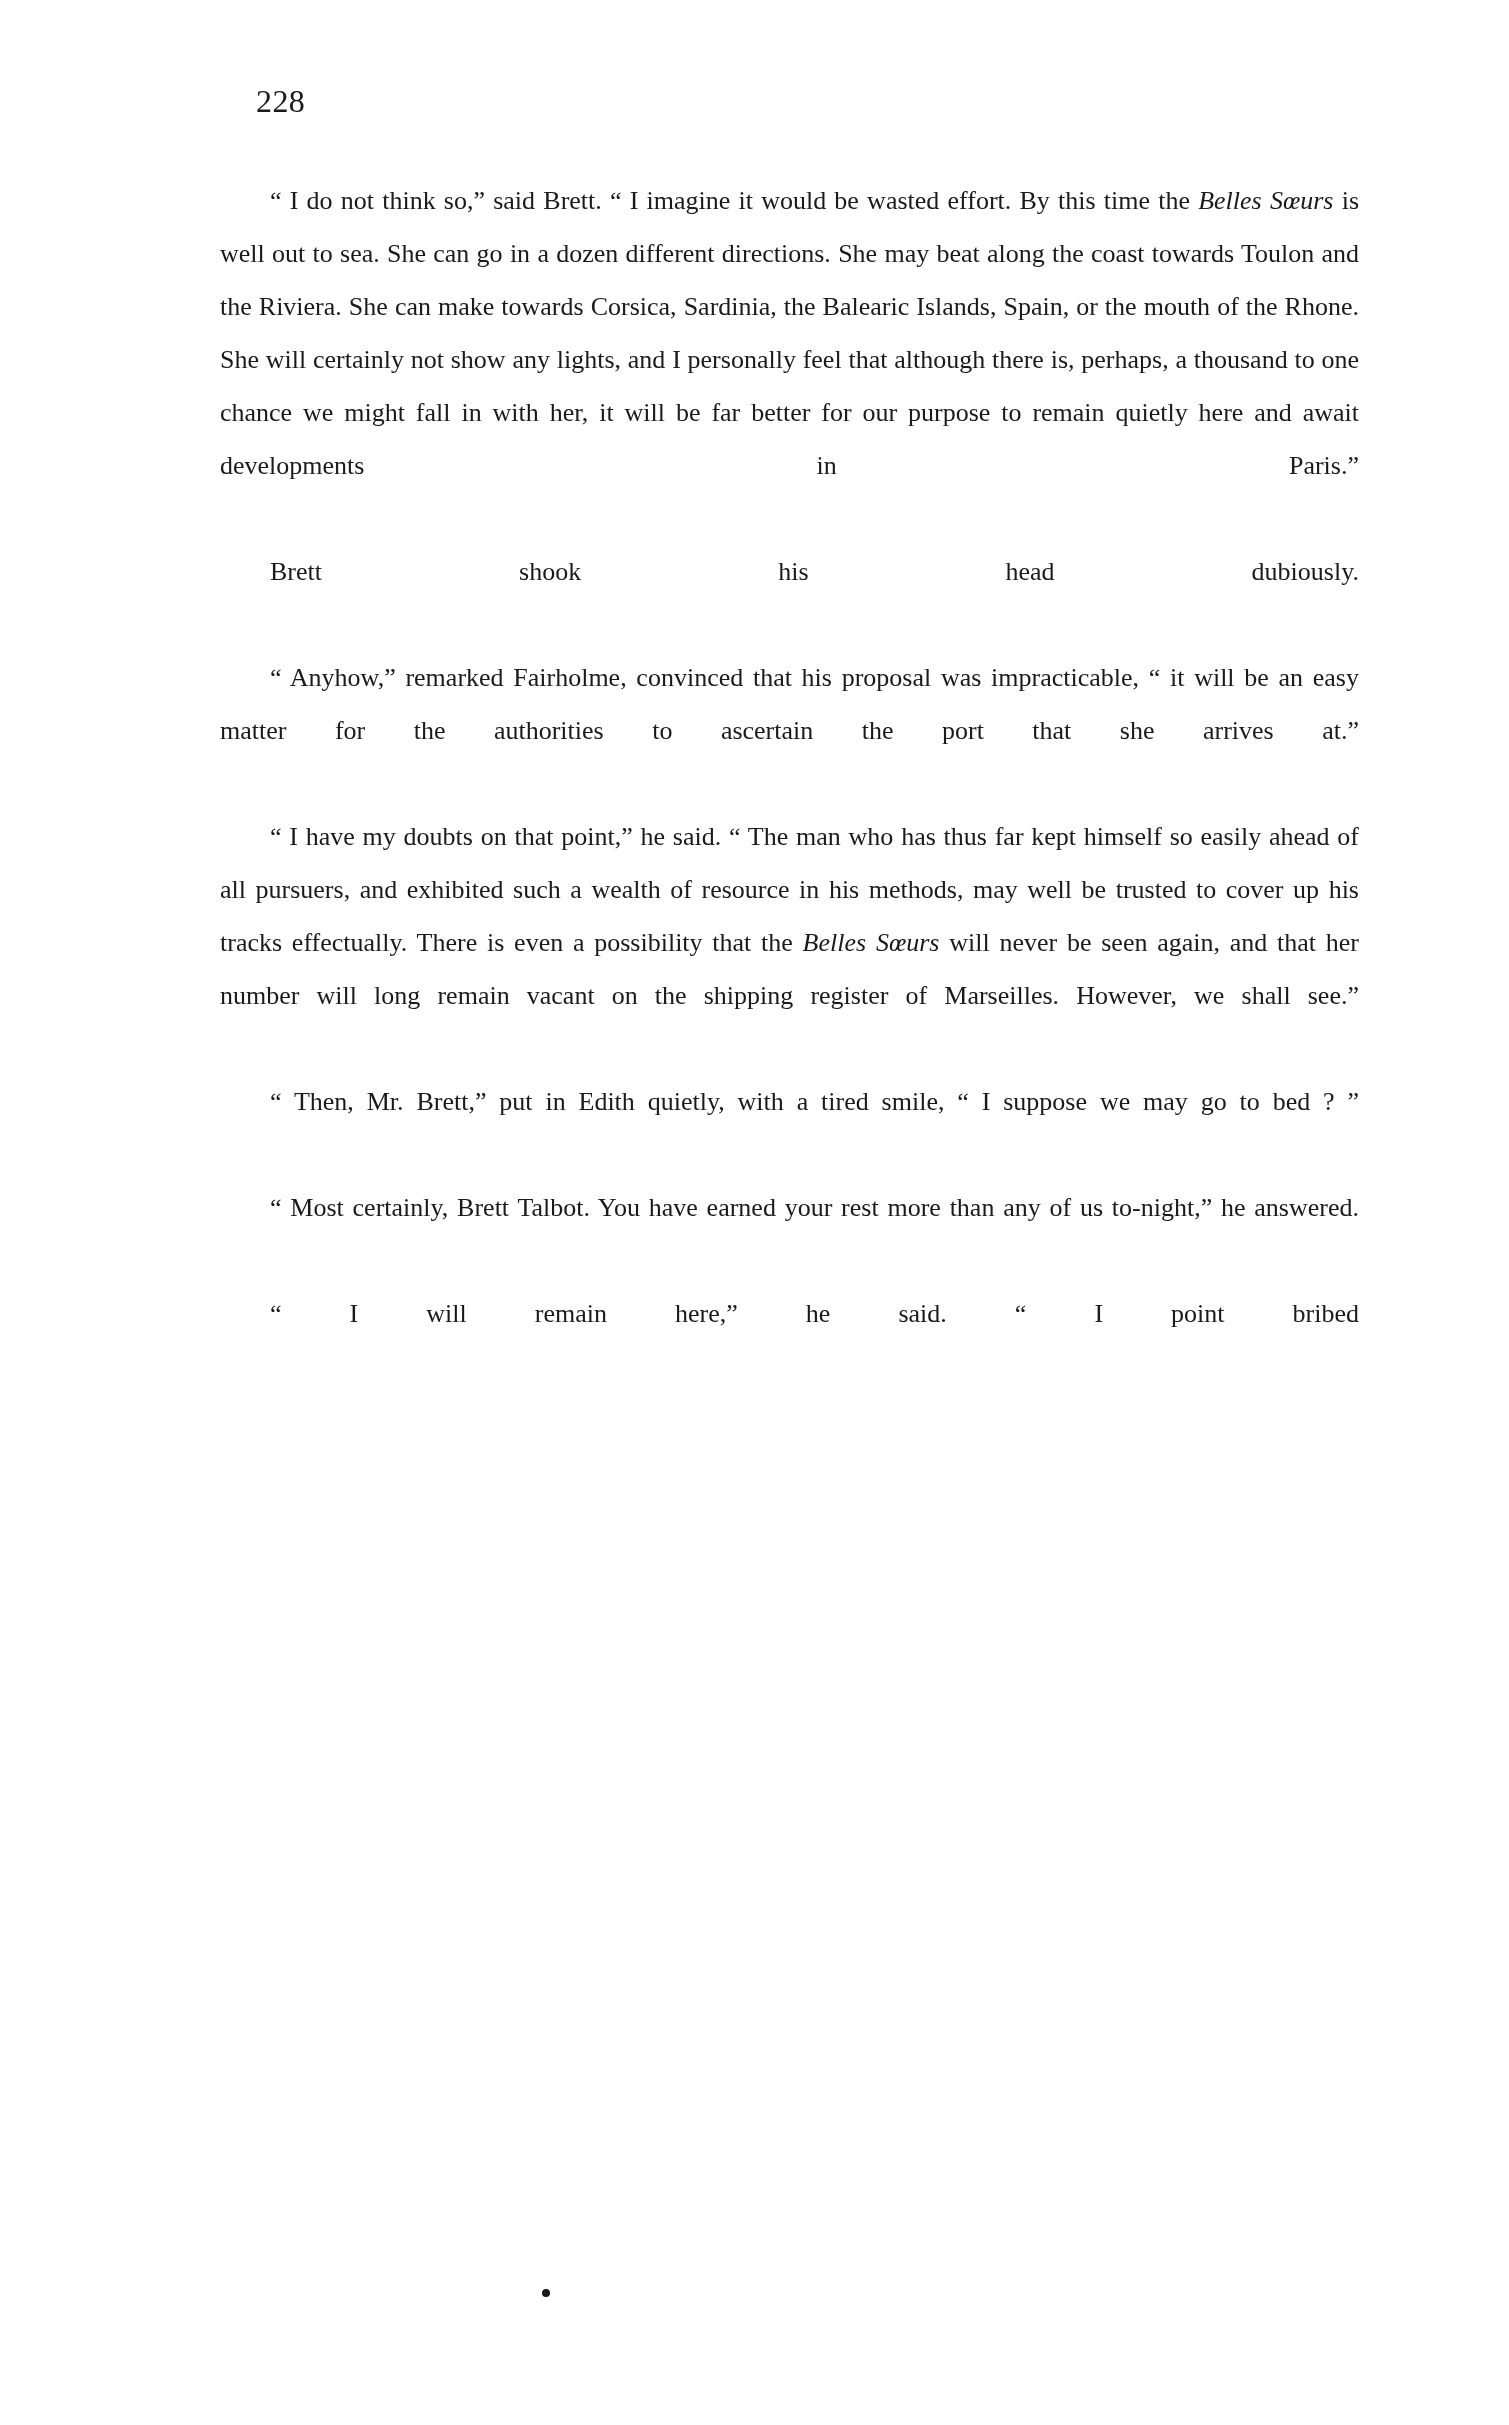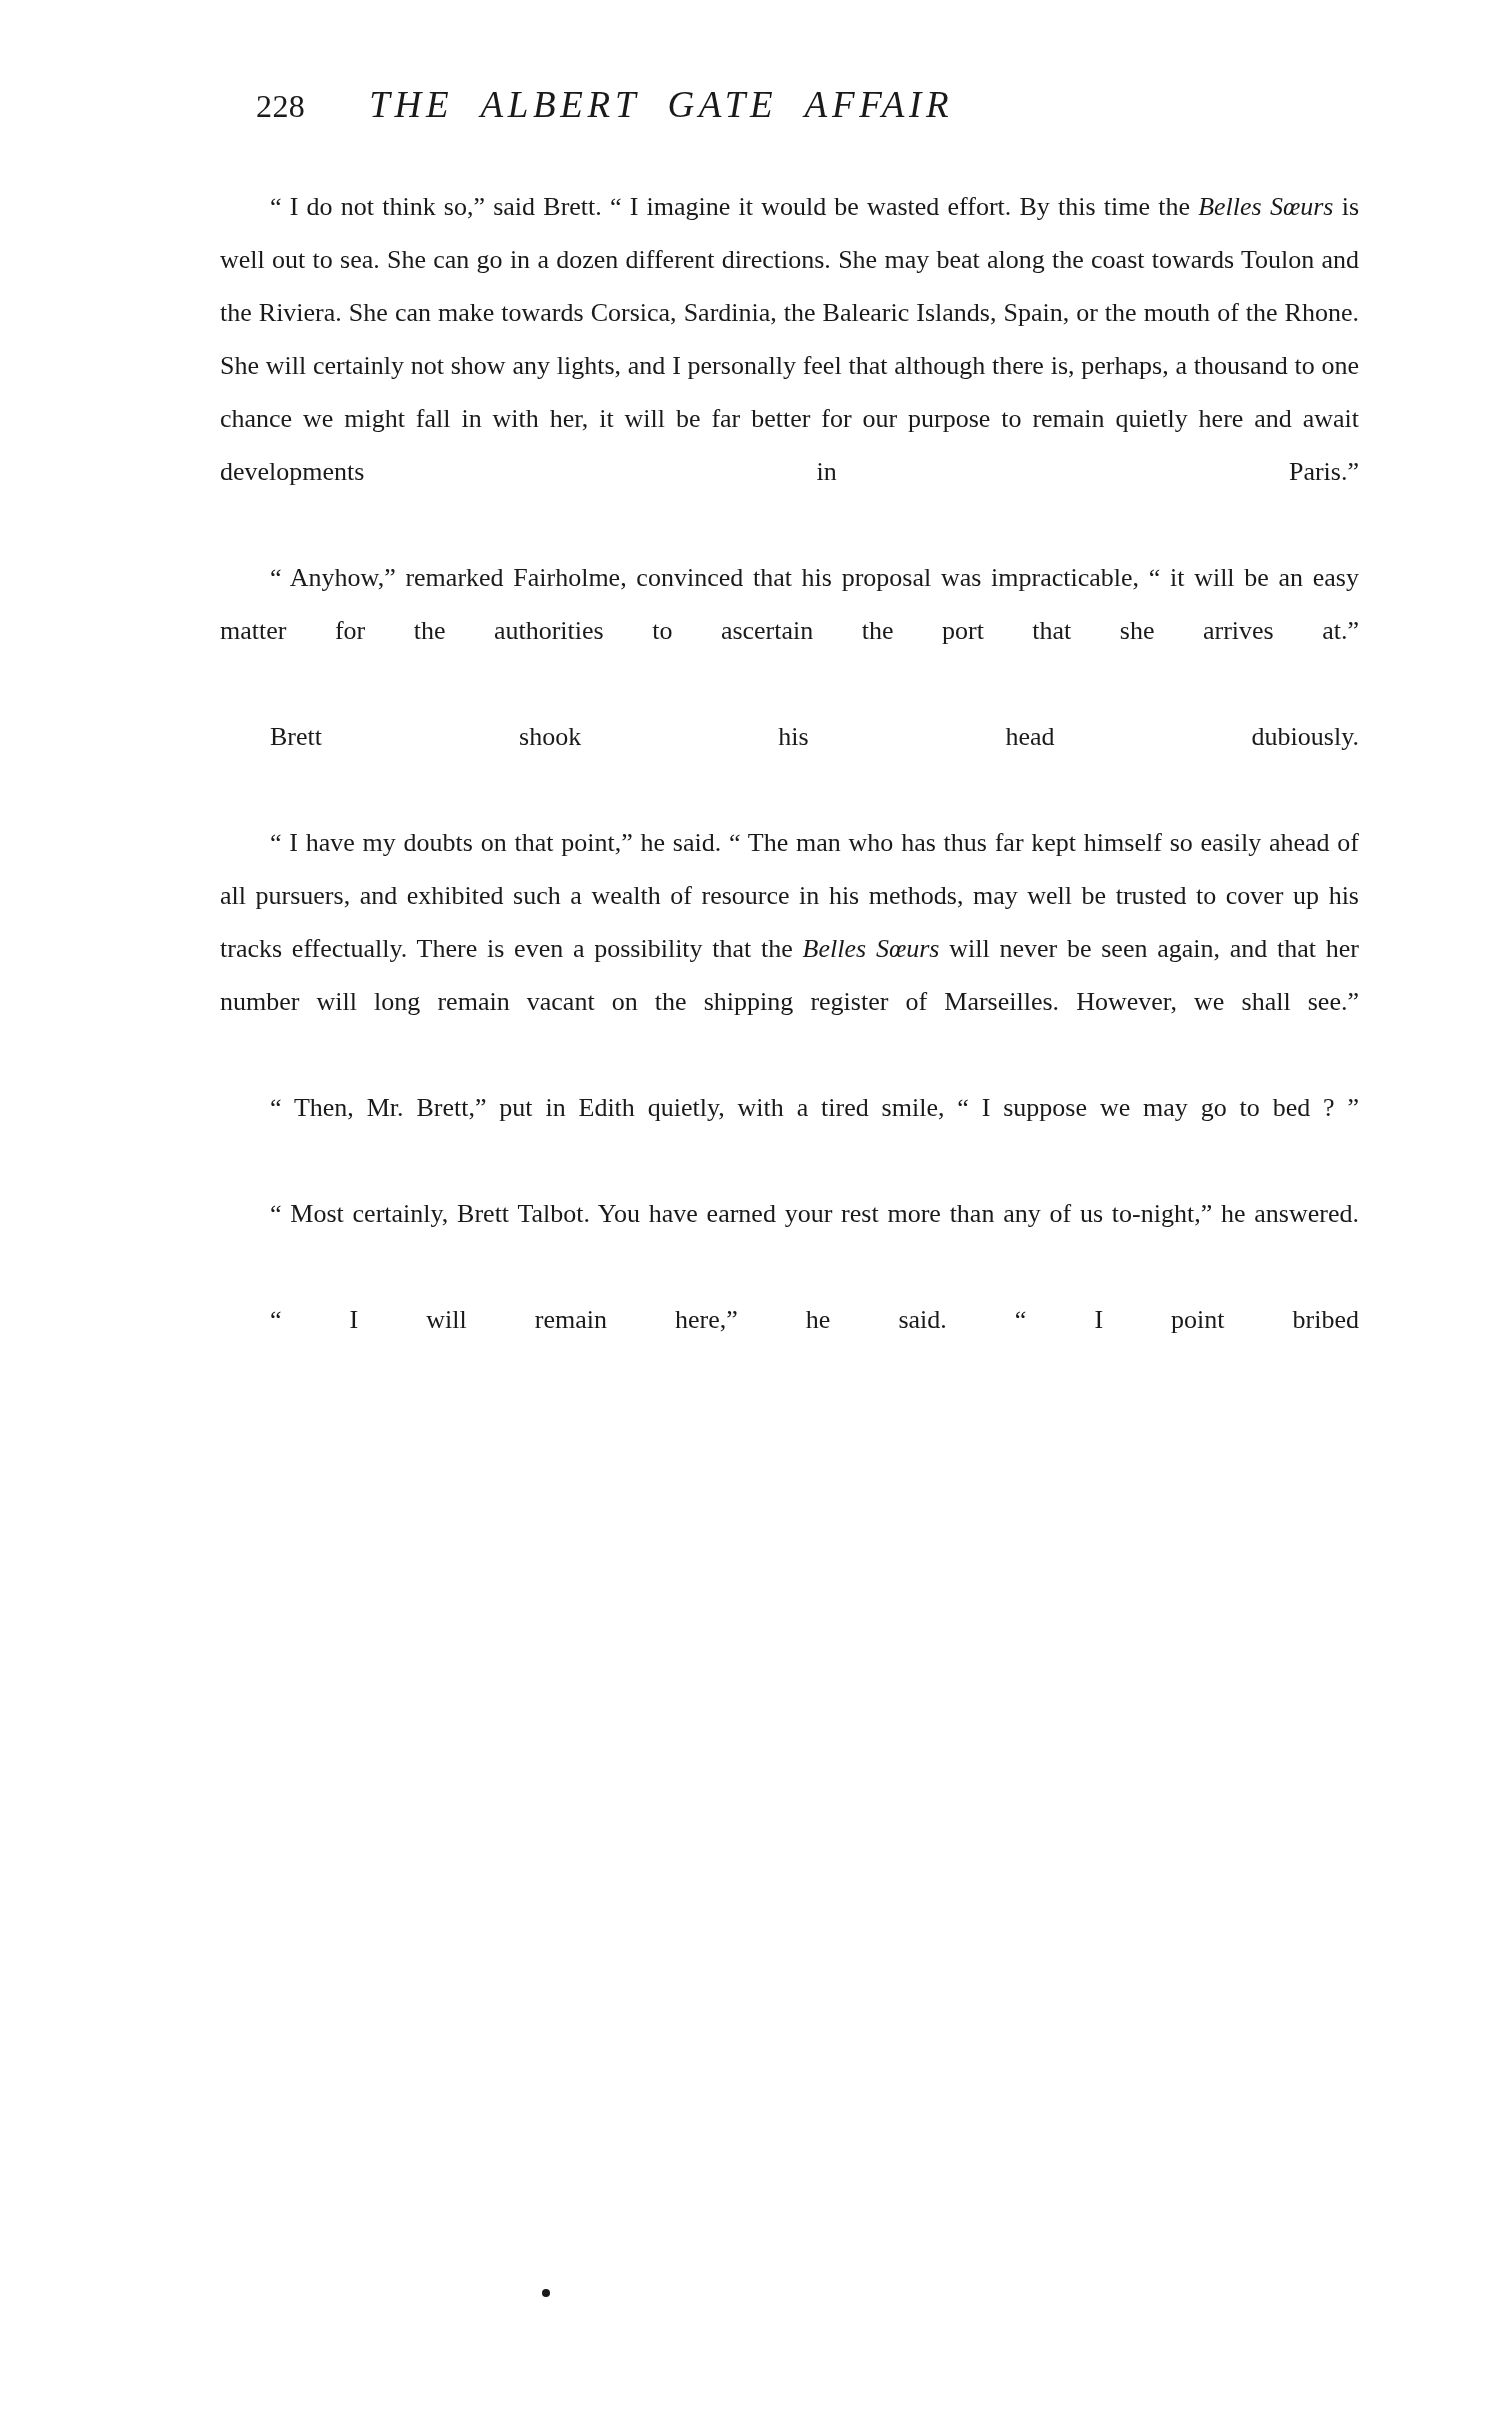--- a/index.html
+++ b/index.html
@@ -79,27 +79,26 @@
   }
 </style>
 </head>
 <body>
 
 <div class="page">
   <div class="content">
 
     <div class="running-head">
       <span class="folio">228</span>
-      <span class="head-title">THE  ALBERT  GATE  AFFAIR</span>
     </div>
 
     <div class="body-text" id="body">
         <p><span>“ I do not think so,” said Brett.  “ I imagine it would be wasted effort.  By this time the </span><span class="it">Belles Sœurs</span><span> is well out to sea.  She can go in a dozen different directions.  She may beat along the coast towards Toulon and the Riviera.  She can make towards Corsica, Sardinia, the Balearic Islands, Spain, or the mouth of the Rhone.  She will certainly not show any lights, and I personally feel that although there is, perhaps, a thousand to one chance we might fall in with her, it will be far better for our purpose to remain quietly here and await developments in Paris.”</span></p>
+        <p><span>Brett shook his head dubiously.</span></p>
         <p><span>“ Anyhow,” remarked Fairholme, convinced that his proposal was impracticable,  “ it will be an easy matter for the authorities to ascertain the port that she arrives at.”</span></p>
-        <p><span>Brett shook his head dubiously.</span></p>
         <p><span>“ I have my doubts on that point,” he said.  “ The man who has thus far kept himself so easily ahead of all pursuers, and exhibited such a wealth of resource in his methods, may well be trusted to cover up his tracks effectually.  There is even a possibility that the </span><span class="it">Belles  Sœurs</span><span> will never be seen again, and that her number will long remain vacant on the shipping register of Marseilles.  However, we shall see.”</span></p>
         <p><span>“ Then, Mr. Brett,” put in Edith quietly, with a tired smile, “ I suppose we may go to bed ? ”</span></p>
         <p><span>“ Most certainly, Brett Talbot.  You have earned your rest more than any of us to-night,” he answered.</span></p>
         <p><span>“ I will remain here,” he said.  “ I point bribed</span></p>
       </div>
 
   </div>
   <div class="bottom-dot"></div>
 </div>
 

